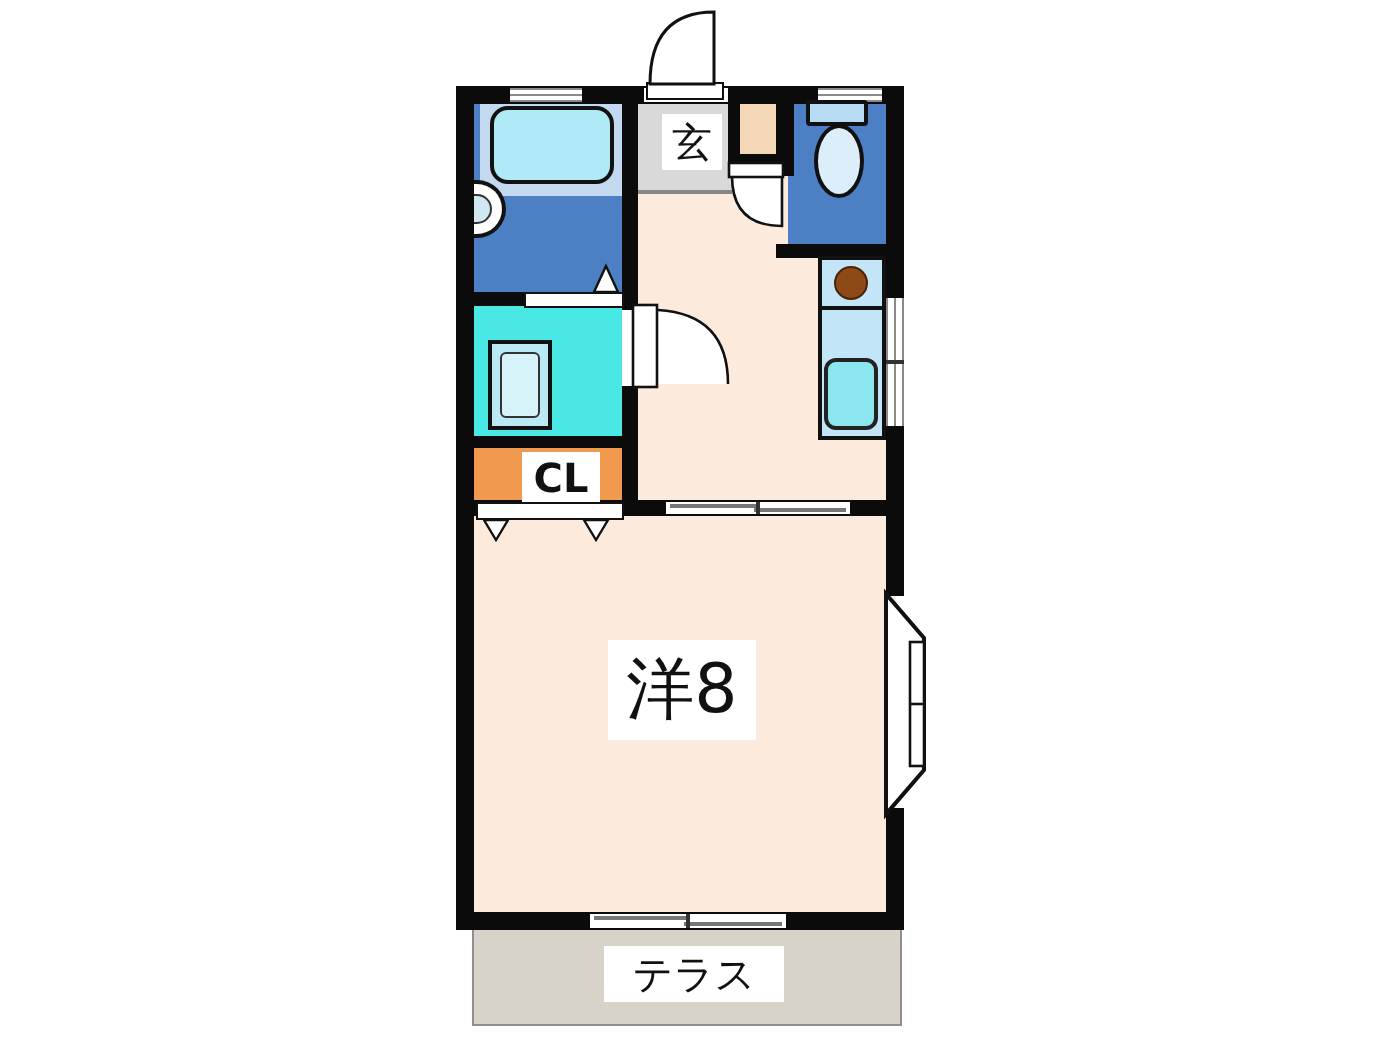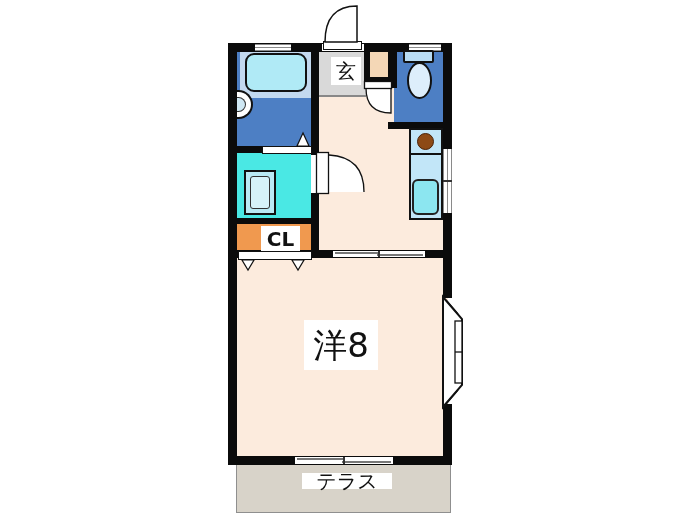--- a/index.html
+++ b/index.html
@@ -106,15 +106,15 @@
     <path d="M443,297 L462,319 L462,385 L443,407 Z" fill="#fff" stroke="#111" stroke-width="2"></path>
     <rect x="455" y="321" width="7" height="62" fill="#fff" stroke="#111" stroke-width="1.3"></rect>
     <line x1="455" y1="352" x2="462" y2="352" stroke="#111" stroke-width="1.3"></line>
     <line x1="446" y1="300" x2="458" y2="314" stroke="#111" stroke-width="1.2"></line>
     <line x1="446" y1="404" x2="458" y2="390" stroke="#111" stroke-width="1.2"></line>
   </svg>
 
   <div class="room-label" style="left:331px;top:57px;width:30px;height:28px;font-size:20px;">玄</div>
   <div class="room-label" style="left:261px;top:226px;width:39px;height:25px;font-size:20px;font-weight:600;">CL</div>
   <div class="room-label" style="left:304px;top:320px;width:74px;height:50px;font-size:34px;">洋8</div>
-  <div class="room-label" style="left:302px;top:473px;width:90px;height:16px;font-size:20px;">テラス</div>
+  <div class="room-label" style="left:302px;top:473px;width:90px;height:28px;font-size:20px;">テラス</div>
 
 </div>
 
 </body></html>

